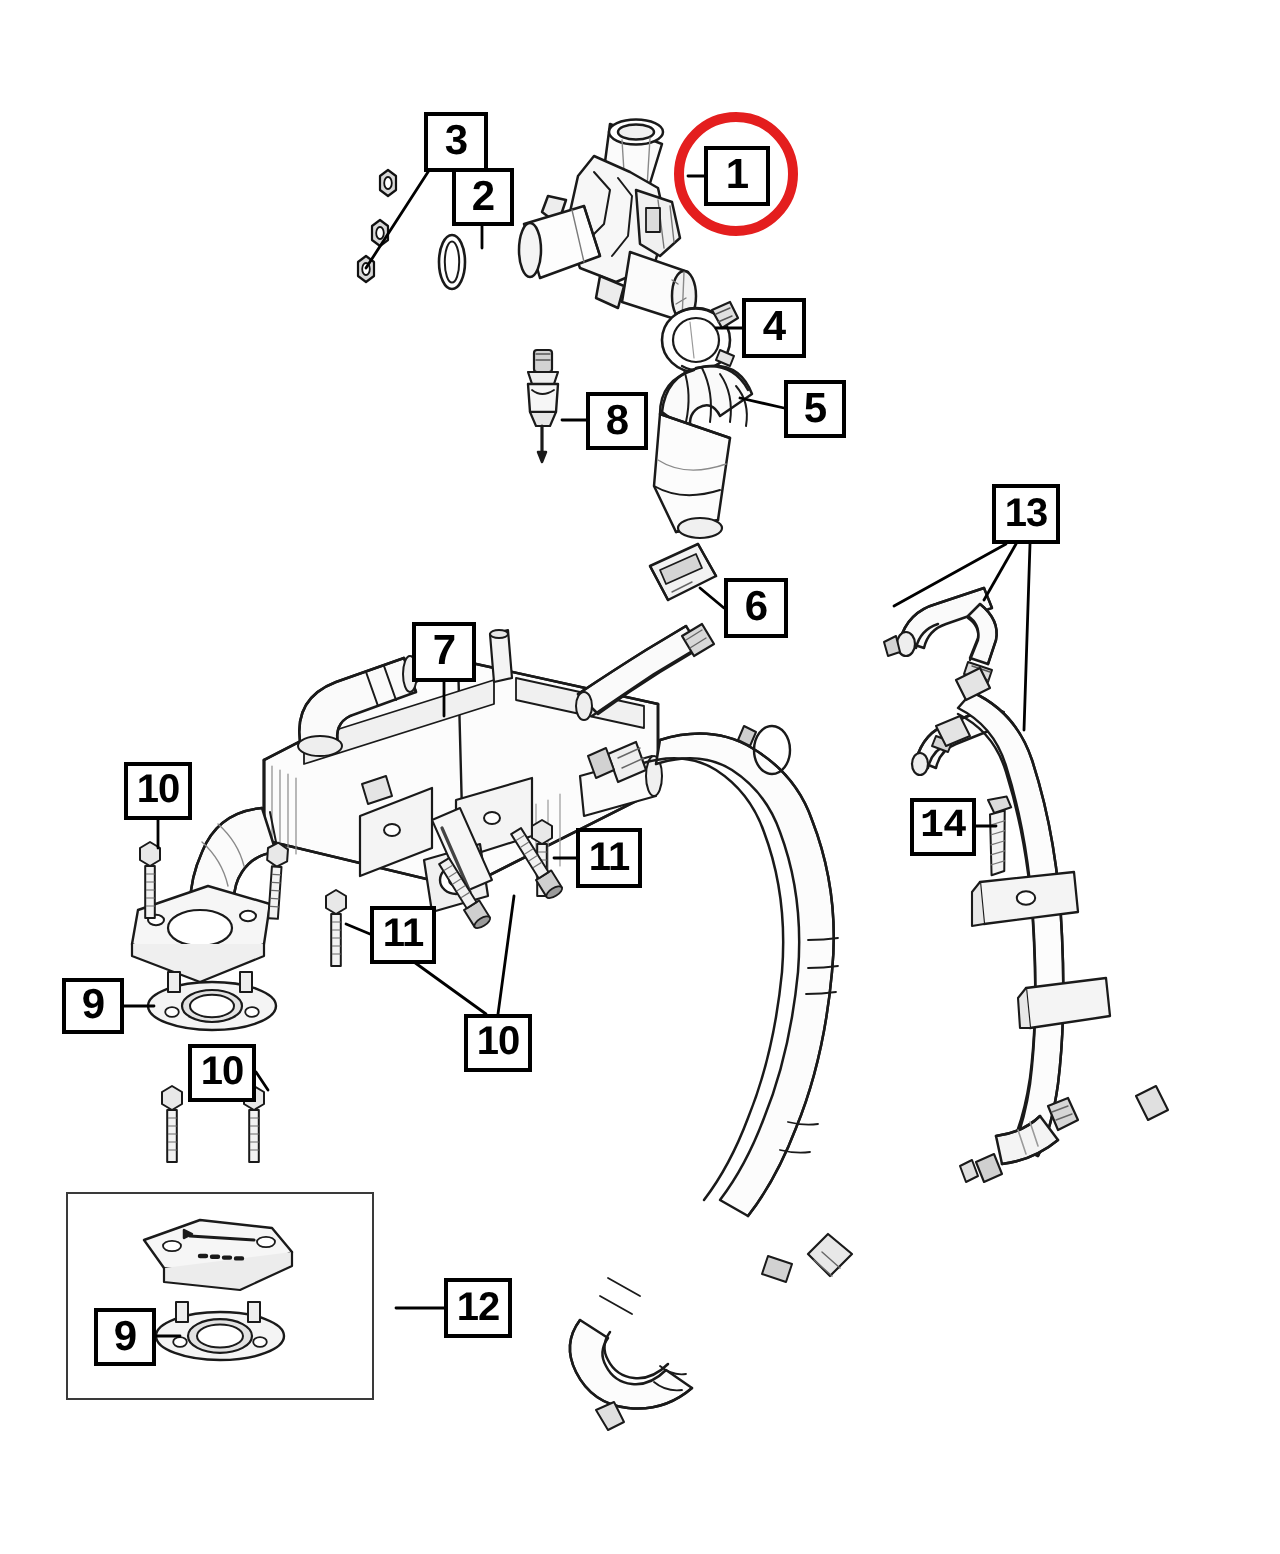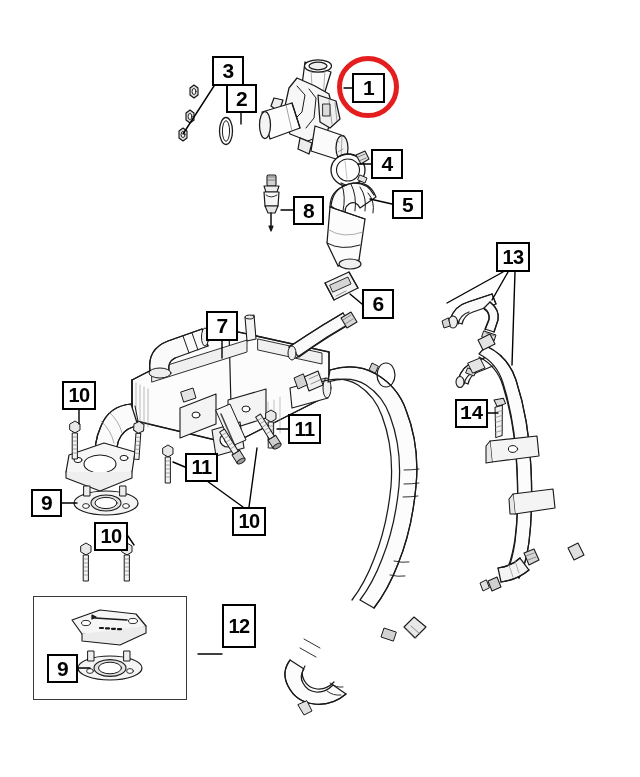--- a/index.html
+++ b/index.html
@@ -435,18 +435,18 @@
       <div class="callout w1" style="left: 362px; top: 289px; width: 32px; height: 30px;">6</div>
       <div class="callout w1" style="left: 206px; top: 311px; width: 32px; height: 30px;">7</div>
       <div class="callout w1" style="left: 293px; top: 196px; width: 31px; height: 29px;">8</div>
       <div class="callout w1" style="left: 31px; top: 489px; width: 31px; height: 28px;">9</div>
       <div class="callout w1" style="left: 47px; top: 654px; width: 31px; height: 29px;">9</div>
       <div class="callout w2" style="left: 62px; top: 381px; width: 34px; height: 29px;">10</div>
       <div class="callout w2" style="left: 94px; top: 522px; width: 34px; height: 29px;">10</div>
       <div class="callout w2" style="left: 232px; top: 507px; width: 34px; height: 29px;">10</div>
       <div class="callout w2" style="left: 288px; top: 414px; width: 33px; height: 30px;">11</div>
       <div class="callout w2" style="left: 185px; top: 453px; width: 33px; height: 29px;">11</div>
-      <div class="callout w2" style="left: 222px; top: 604px; width: 34px; height: 44px;">12</div>
+      <div class="callout w2" style="left: 222px; top: 639px; width: 34px; height: 30px;">12</div>
       <div class="callout w2" style="left: 496px; top: 242px; width: 34px; height: 30px;">13</div>
       <div class="callout w2" style="left: 455px; top: 399px; width: 33px; height: 29px; font-family: Liberation Mono, monospace;">14</div>
     </div>
 
 </div>
 
 </body></html>

